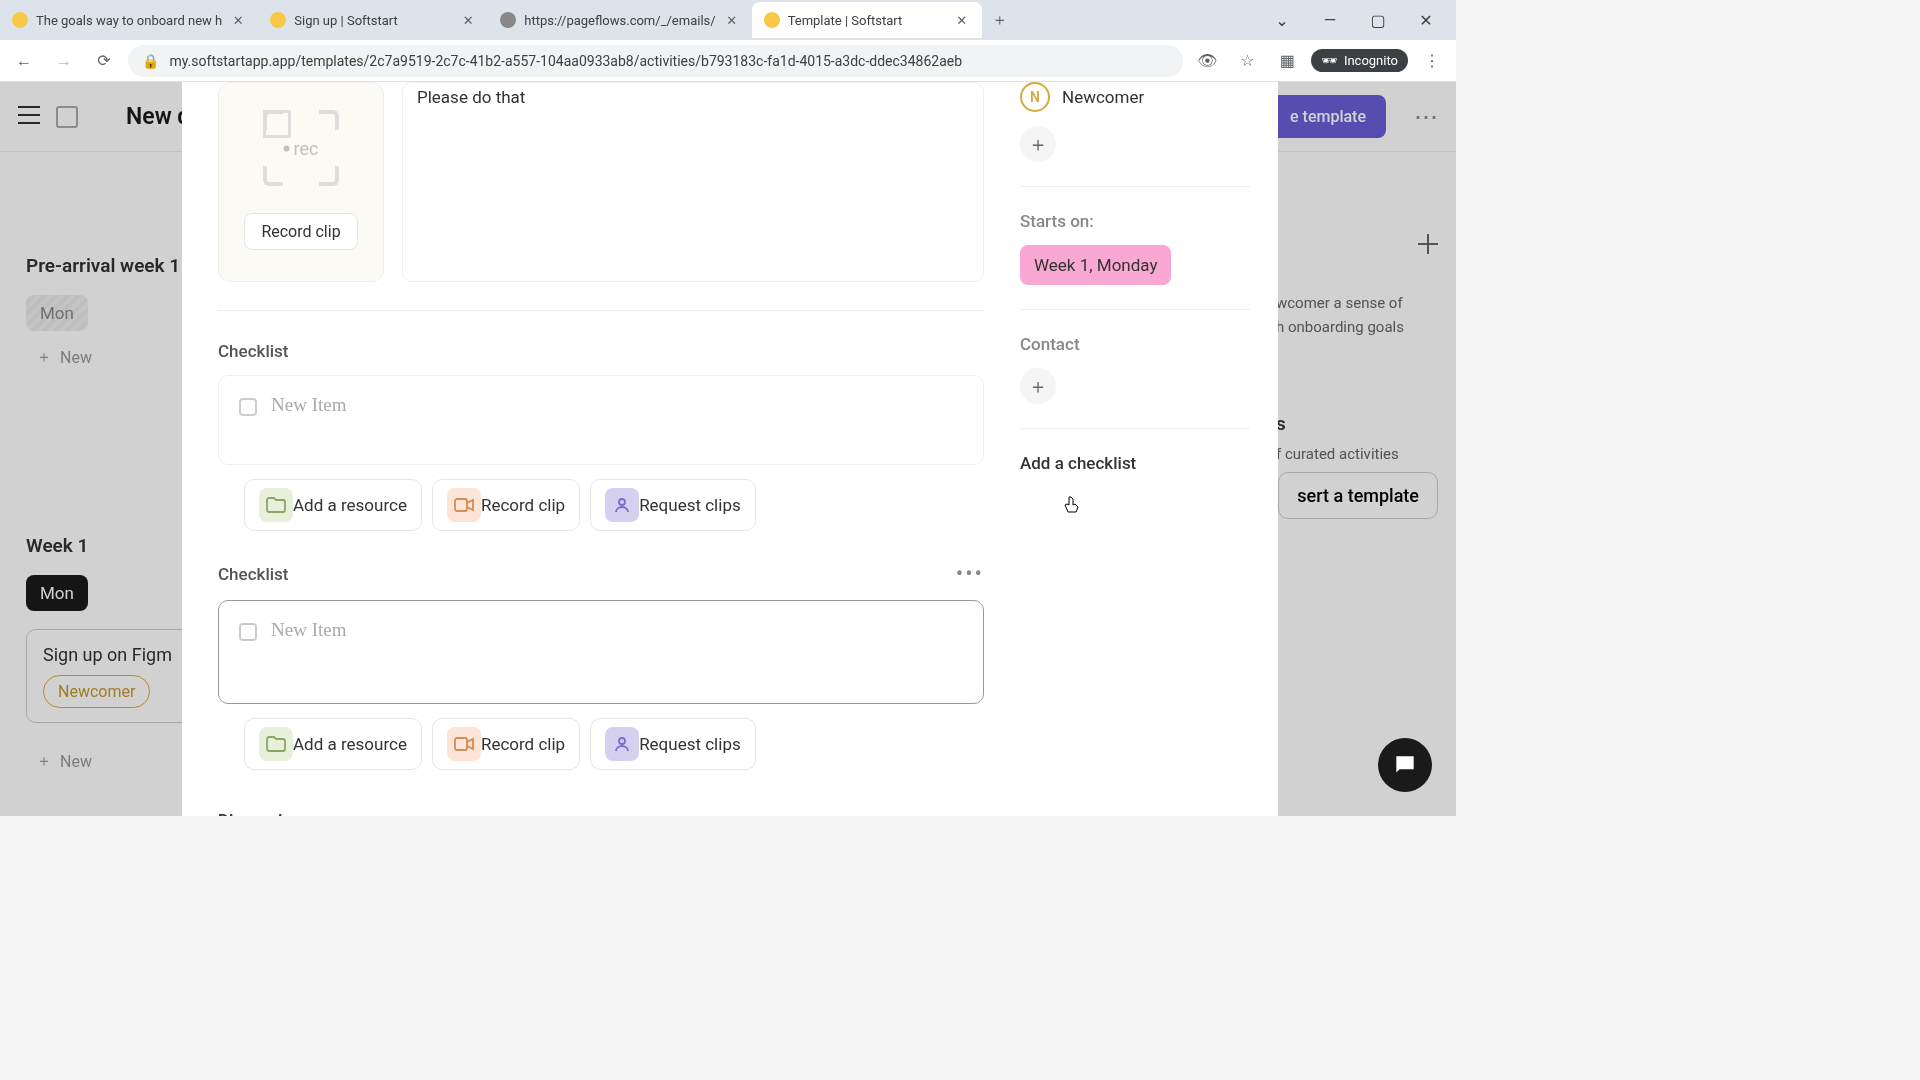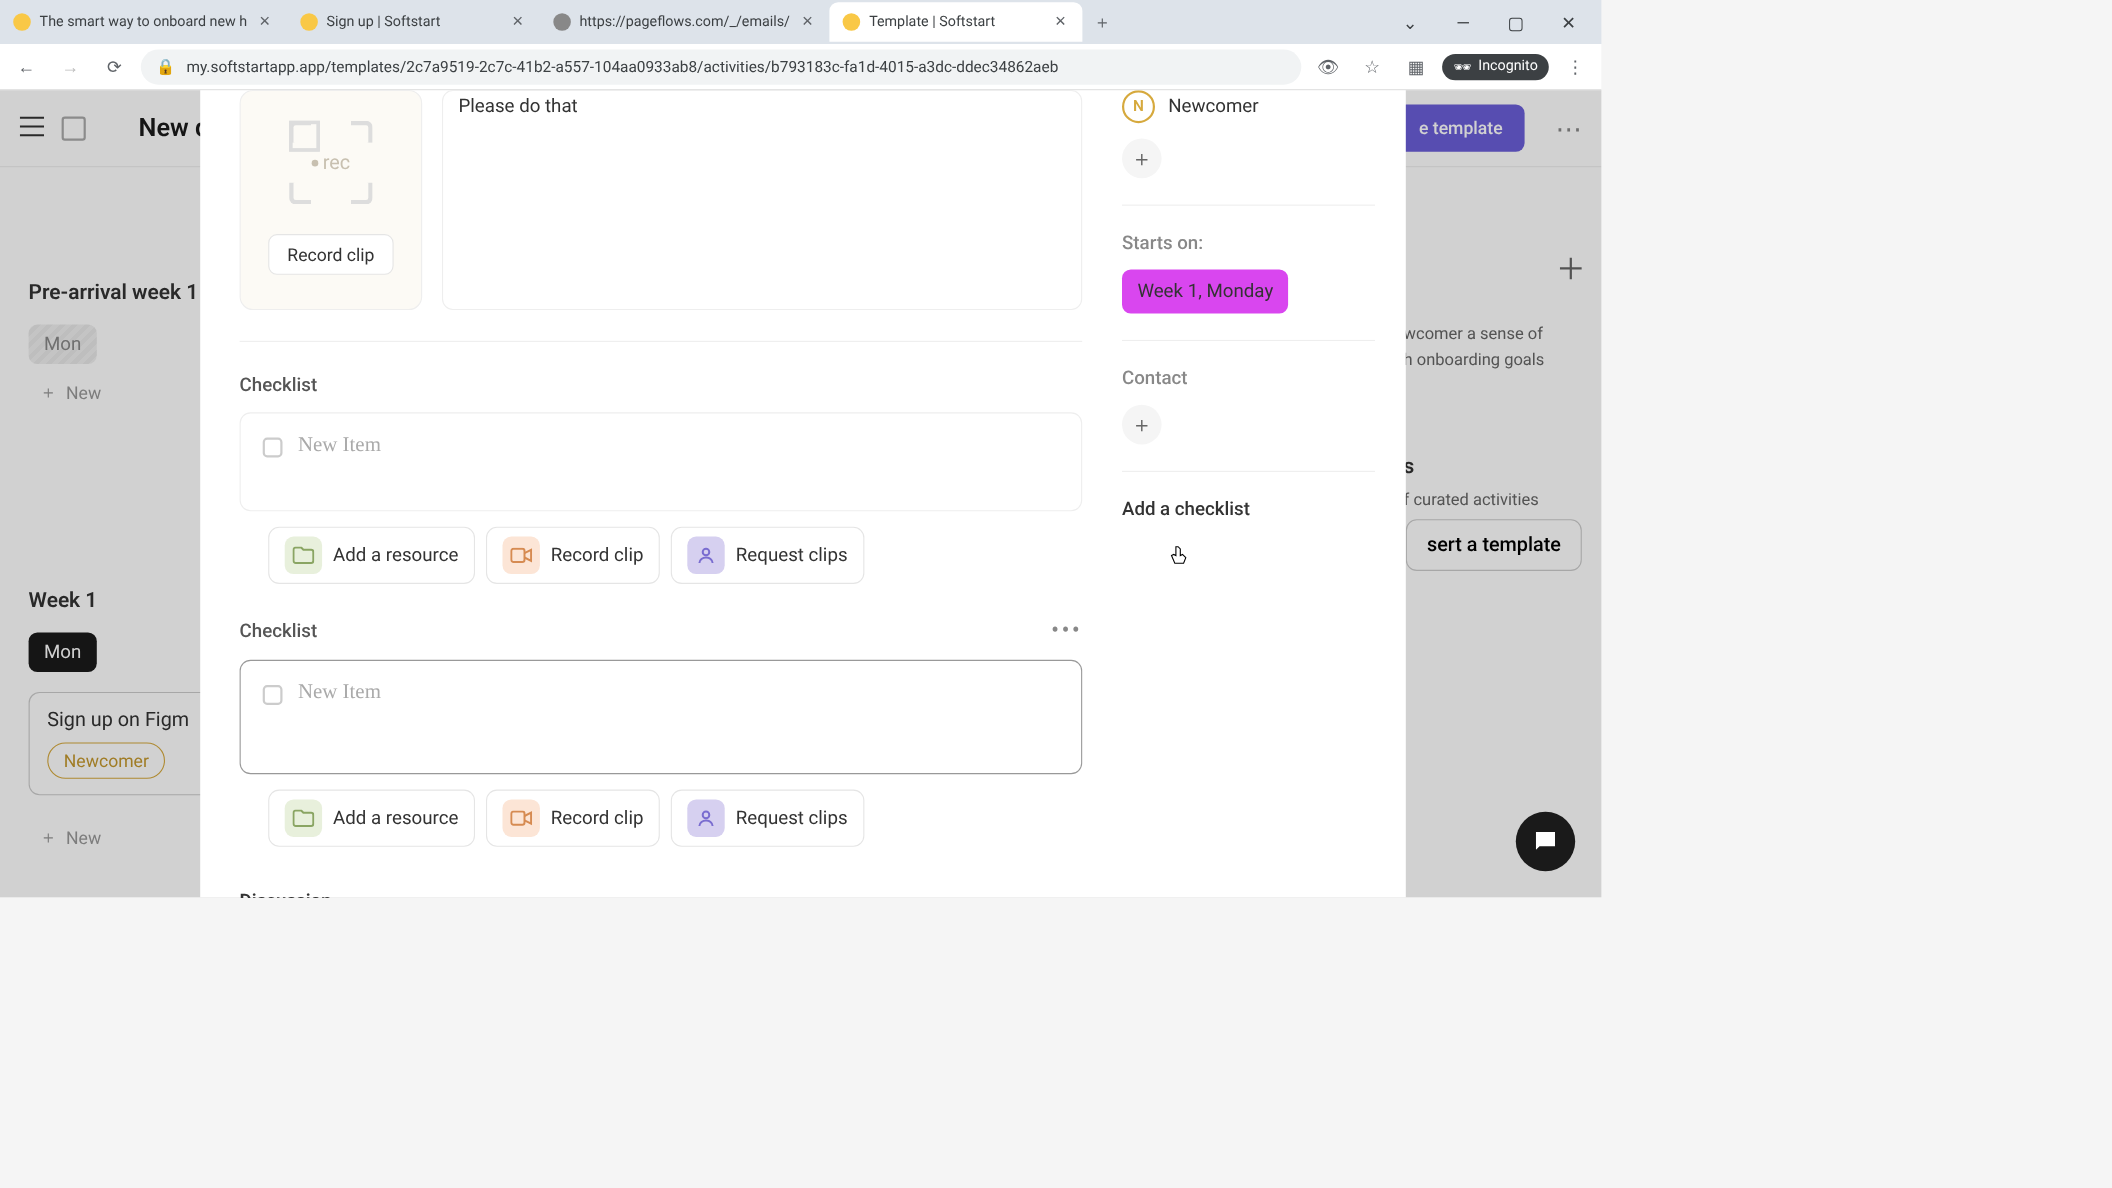--- a/index.html
+++ b/index.html
@@ -73,52 +73,52 @@
 
 .section-label { font-size: 17px; color: #555; font-weight: 500; margin: 30px 0 14px 0; }
 .checklist-box { border: 1px solid #eee; border-radius: 10px; padding: 18px 20px; min-height: 90px; }
 .checklist-box.focused { border: 1.5px solid #999; min-height: 94px; }
 .checklist-row { display: flex; align-items: flex-start; gap: 14px; }
 .checkbox { width: 18px; height: 18px; border: 2px solid #ccc; border-radius: 4px; margin-top: 4px; cursor: pointer; }
 .checklist-input { flex: 1; border: none; outline: none; font-size: 19px; color: #000000; resize: none; font-family: Liberation Serif, serif; }
 .checklist-input::placeholder { color: #aaa; }
 
 .action-row { display: flex; gap: 10px; margin-top: 14px; margin-left: 26px; }
-.action-btn { display: flex; align-items: center; gap: 10px; border: 1px solid #e5e5e5; border-radius: 10px; padding: 8px 14px; font-size: 17px; color: #333; cursor: pointer; background: #fff; }
+.action-btn { display: flex; align-items: center; border: 1px solid #e5e5e5; border-radius: 10px; padding: 8px 14px; font-size: 17px; color: #333; cursor: pointer; background: #fff; }
 .action-btn .icon-sq { width: 34px; height: 34px; border-radius: 8px; display: flex; align-items: center; justify-content: center; }
 .icon-sq.green { background: #e8f0dc; color: #8aa563; }
 .icon-sq.orange { background: #fce5d6; color: #d68b52; }
 .icon-sq.purple { background: #d6d0f0; color: #7a6dd0; }
 
 .checklist-header { display: flex; align-items: center; justify-content: space-between; margin: 30px 0 14px 0; }
 .dots-btn { cursor: pointer; color: #888; font-size: 22px; letter-spacing: 2px; }
 
 
 .side-row { display: flex; align-items: center; gap: 12px; margin-top: 0; }
 .avatar-n { width: 30px; height: 30px; border: 2px solid #d6a93d; border-radius: 50%; display: flex; align-items: center; justify-content: center; color: #d6a93d; font-weight: 600; font-size: 14px; }
 .side-name { font-size: 17px; color: #333; }
 .plus-circle-btn { width: 36px; height: 36px; border-radius: 50%; background: #f5f5f5; display: flex; align-items: center; justify-content: center; color: #666; font-size: 20px; cursor: pointer; margin-top: 14px; }
 .side-divider { border-top: 1px solid #eee; margin: 24px 0; }
 .side-label { font-size: 17px; color: #888; font-weight: 500; margin-bottom: 14px; }
-.date-chip { display: inline-block; background: #d946ef; padding: 10px 14px; border-radius: 8px; font-size: 17px; color: #333; cursor: pointer; }
+.date-chip { display: inline-block; background: #f9a8d4; padding: 10px 14px; border-radius: 8px; font-size: 17px; color: #333; cursor: pointer; }
 .add-checklist-link { font-size: 17px; color: #333; font-weight: 500; cursor: pointer; }
 
 .cursor-hand { position: absolute; font-size: 18px; pointer-events: none; }
 
 
 .chat-fab { position: absolute; bottom: 24px; right: 24px; width: 54px; height: 54px; background: #1a1a1a; border-radius: 50%; display: flex; align-items: center; justify-content: center; cursor: pointer; }
 .chat-fab svg { width: 26px; height: 26px; fill: #fff; }
 </style>
 </head>
 <body>
 
 <div class="browser-chrome">
   <div class="tab">
     <div class="tab-favicon"></div>
-    <span class="tab-title">The smart way to onboard new h</span>
+    <span class="tab-title">The goals way to onboard new h</span>
     <div class="tab-close">✕</div>
   </div>
   <div class="tab">
     <div class="tab-favicon"></div>
     <span class="tab-title">Sign up | Softstart</span>
     <div class="tab-close">✕</div>
   </div>
   <div class="tab">
     <div class="tab-favicon gray"></div>
     <span class="tab-title">https://pageflows.com/_/emails/</span>

